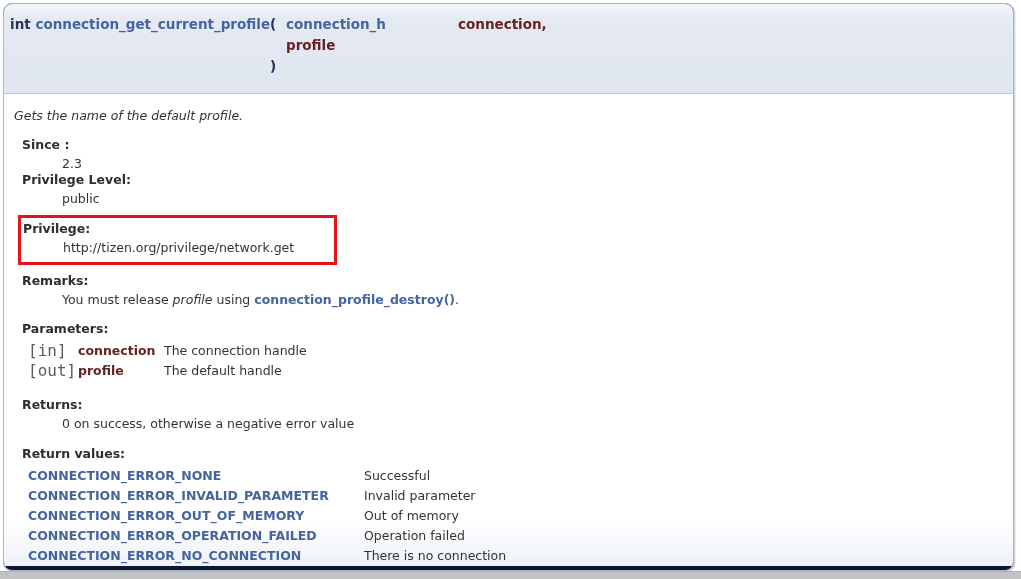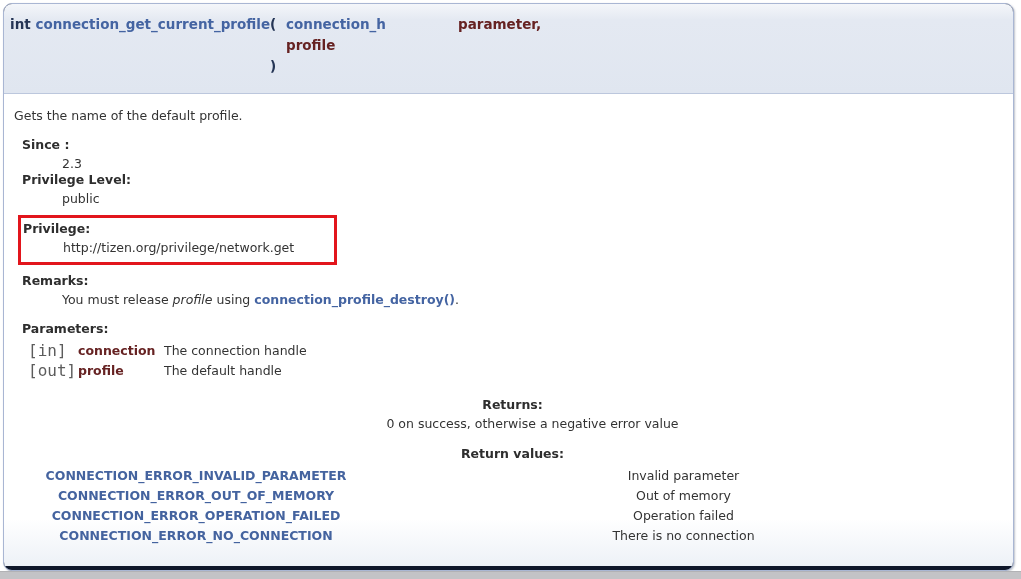--- a/index.html
+++ b/index.html
@@ -47,21 +47,21 @@
   .param-name { color: #662222; }
   .star { color: #253555; }
 
   
   .memdoc {
     height: 466px;
     padding: 6px 10px 0 6px;
     font-size: 12.5px;
     background: linear-gradient(to bottom, #ffffff 0%, #ffffff 90%, #edf1f7 100%);
   }
-  .description { margin: 8px 0 0 4px; line-height: 16px; }
+  .description { margin: 8px 0 0 4px; line-height: 16px; font-style: italic; }
 
   dl { margin: 13px 0 0 12px; padding: 0; }
   dt { font-weight: bold; color: #2e2e2e; line-height: 16px; }
   dd { margin: 3px 0 0 40px; line-height: 16px; }
 
   dl.sec-privlevel { margin-top: 0; }
 
   
   .red-box {
     margin: 8px 0 8px 8px;
@@ -84,22 +84,22 @@
     line-height: 20px;
     white-space: nowrap;
   }
   .pdir {
     font-family: "DejaVu Sans Mono", "Liberation Mono", monospace;
     font-size: 16px;
     color: #5c5c5c;
   }
   .pname { font-weight: bold; color: #662222; }
 
-  dl.sec-returns { margin-top: 16px; text-align: center; }
-  dl.sec-retvals { margin-top: 14px; text-align: center; }
+  dl.sec-returns { margin-top: 16px; }
+  dl.sec-retvals { margin-top: 14px; }
   .retval-rows { margin-top: 4px; }
   .rrow {
     display: grid;
     grid-template-columns: 336px auto;
     padding-left: 6px;
     line-height: 20px;
     white-space: nowrap;
   }
   .rname { font-weight: bold; color: #44639f; text-decoration: none; cursor: pointer; }
 
@@ -115,21 +115,21 @@
 </head>
 <body>
 
 <div class="panel">
 
   <div class="memproto">
     <div class="sig-row">
       <span><span class="kw">int</span> <span class="fn-name">connection_get_current_profile</span></span>
       <span class="kw">(</span>
       <span><a class="type-link">connection_h</a></span>
-      <span class="param-name">parameter,</span>
+      <span class="param-name">connection,</span>
     </div>
     <div class="sig-row">
       <span></span>
       <span></span>
       <span class="param-name">profile</span>
     </div>
     <div class="sig-row">
       <span></span>
       <span class="kw">)</span>
       <span></span>
@@ -184,20 +184,24 @@
     <dl class="sec-returns">
       <dt>Returns:</dt>
       <dd>0 on success, otherwise a negative error value</dd>
     </dl>
 
     <dl class="sec-retvals">
       <dt>Return values:</dt>
       <dd style="margin-left:0;">
         <div class="retval-rows">
           <div class="rrow">
+            <a class="rname">CONNECTION_ERROR_NONE</a>
+            <span>Successful</span>
+          </div>
+          <div class="rrow">
             <a class="rname">CONNECTION_ERROR_INVALID_PARAMETER</a>
             <span>Invalid parameter</span>
           </div>
           <div class="rrow">
             <a class="rname">CONNECTION_ERROR_OUT_OF_MEMORY</a>
             <span>Out of memory</span>
           </div>
           <div class="rrow">
             <a class="rname">CONNECTION_ERROR_OPERATION_FAILED</a>
             <span>Operation failed</span>

